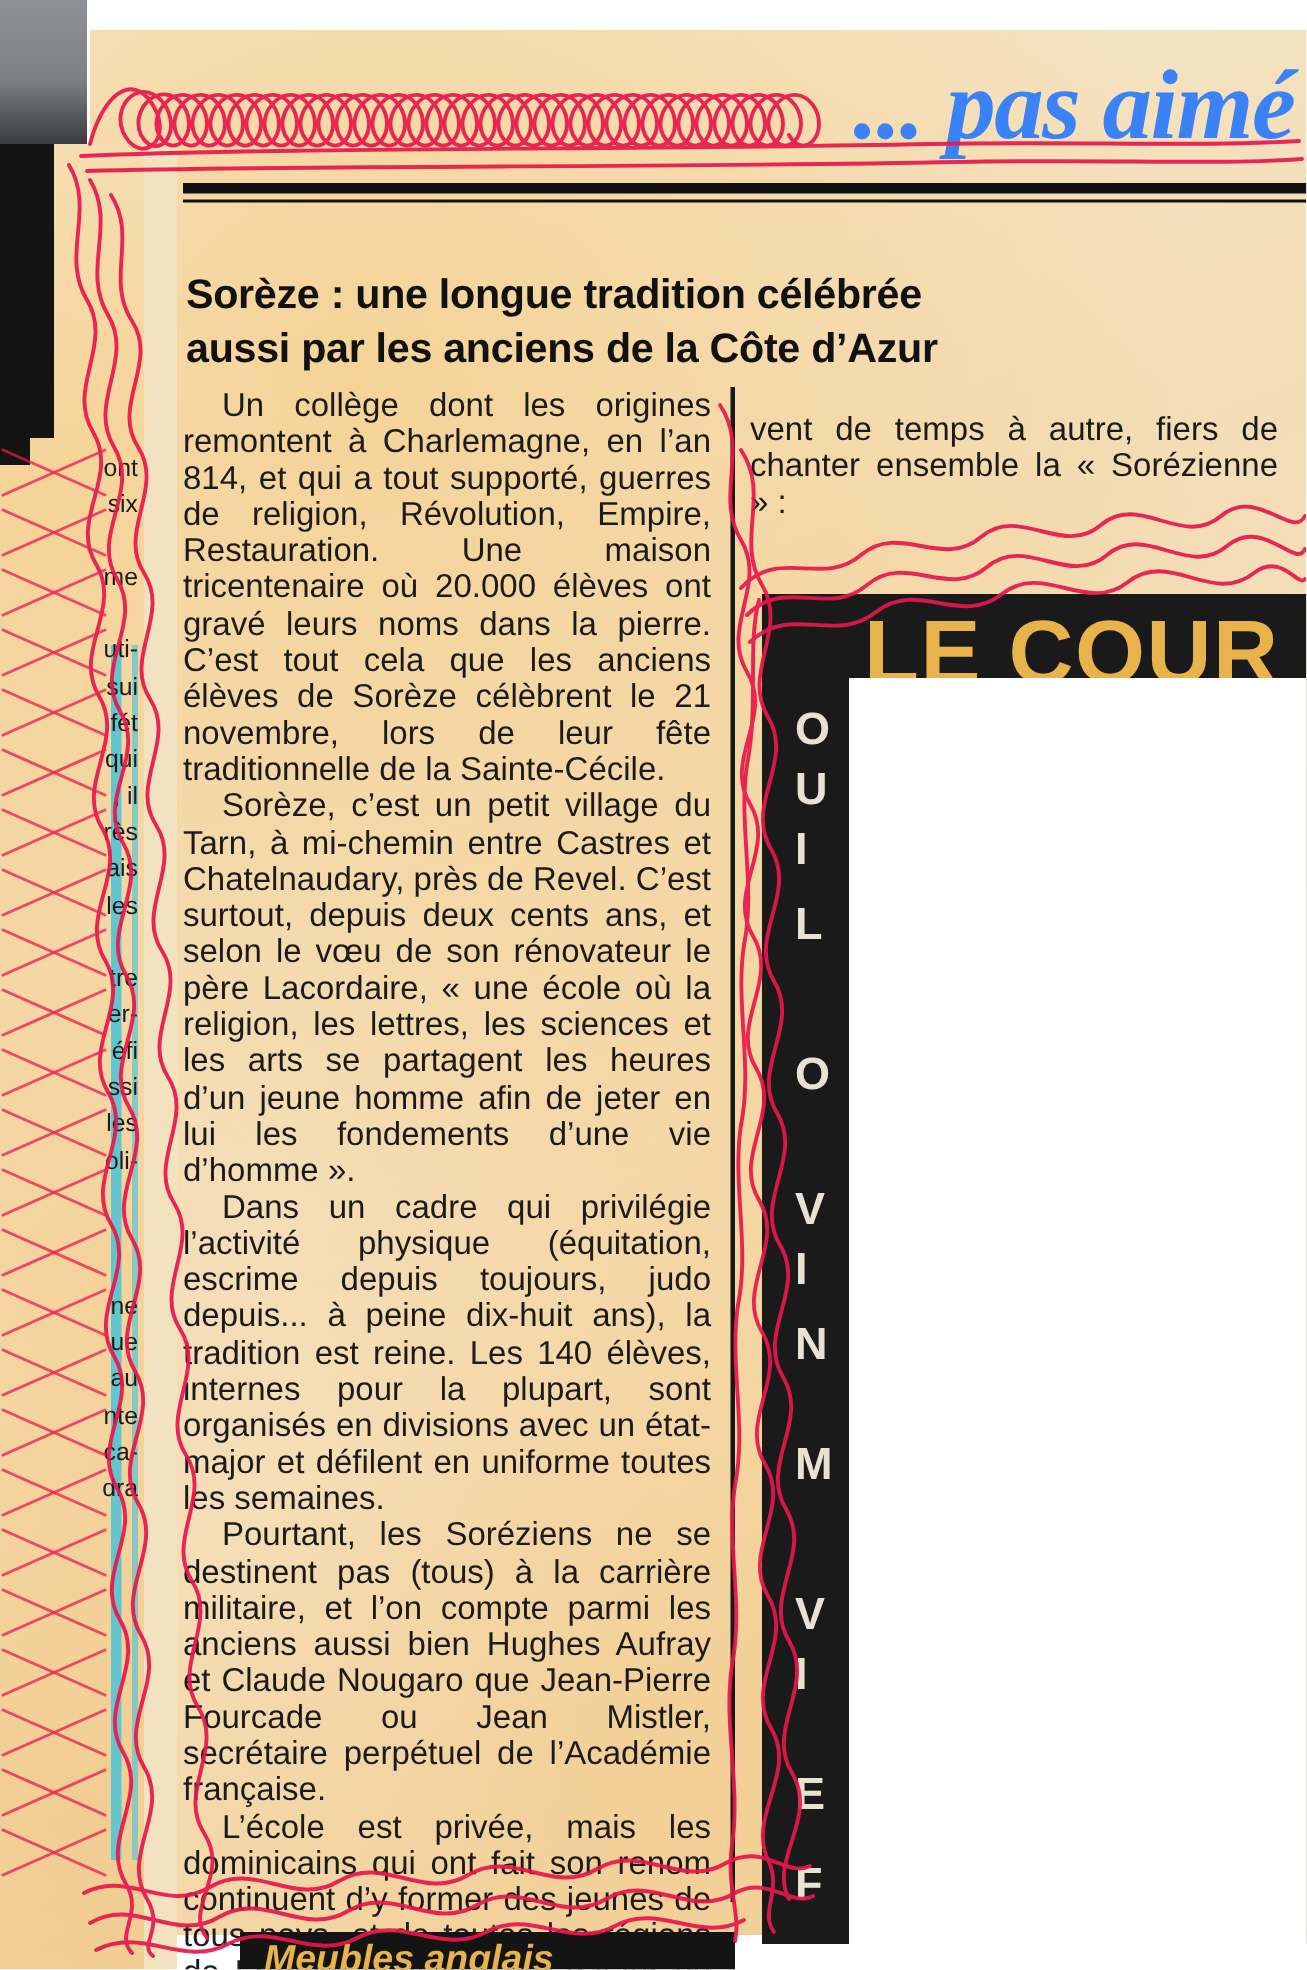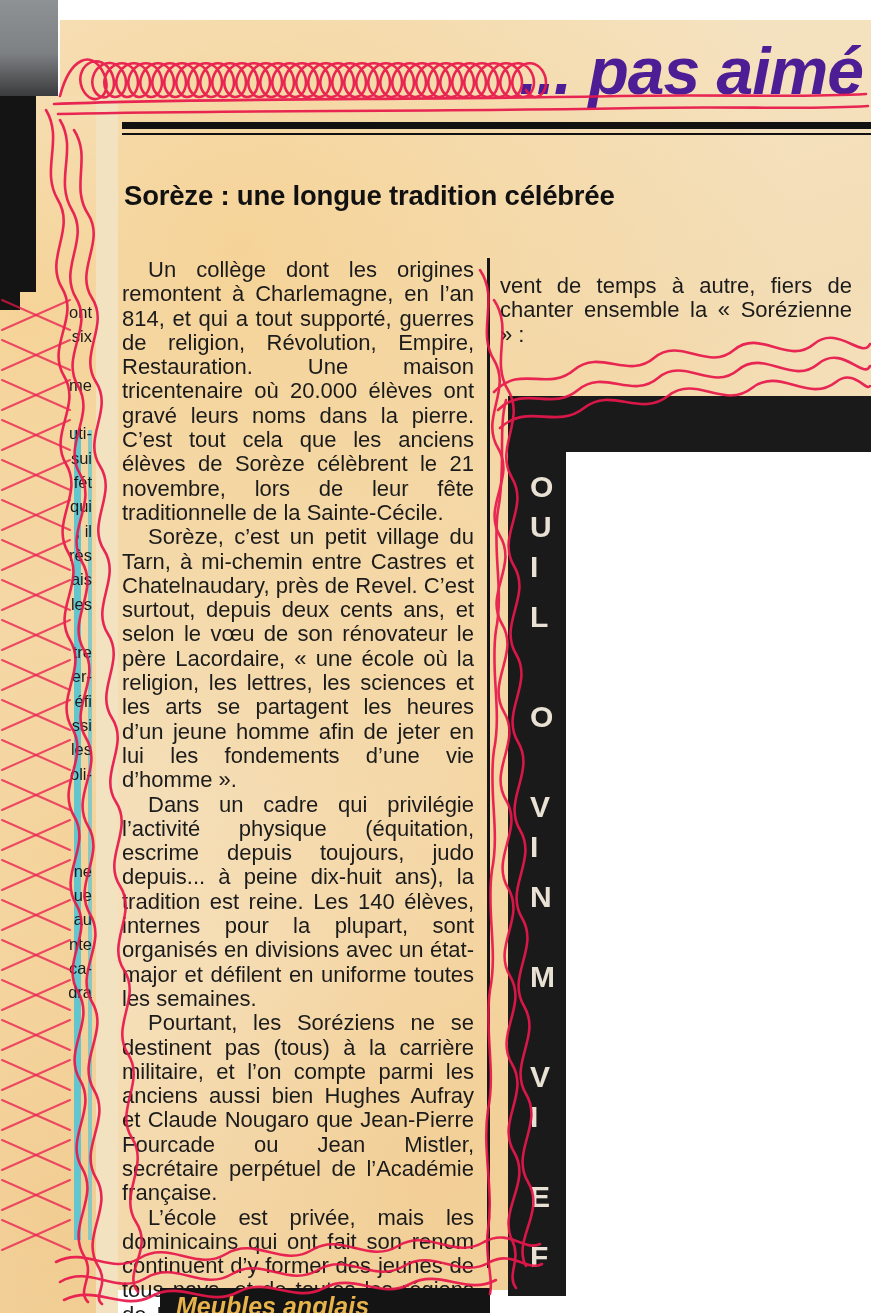--- a/index.html
+++ b/index.html
@@ -63,23 +63,23 @@
     background:#f3e2bf;
   }
 
   
   #masthead{
     position:absolute;left:118px;top:24px;width:753px;height:96px;
     overflow:hidden;
   }
   #masthead-title{
     position:absolute;right:8px;top:12px;
-    font-family:Liberation Sans, sans-serif;
+    font-family:Liberation Serif, serif;
     font-weight:bold;font-style:italic;
-    font-size:66px;line-height:70px;color:#4c1d95;
+    font-size:66px;line-height:70px;color:#3b82f6;
     letter-spacing:-1px;white-space:nowrap;
   }
 
   
   #rule-top{
     position:absolute;left:122px;top:122px;width:749px;height:7px;background:#111;
   }
   #rule-top-thin{
     position:absolute;left:122px;top:133px;width:749px;height:2px;background:#111;
   }
@@ -179,20 +179,21 @@
   <div class="cyan-rule" id="cyan-2"></div>
 
   <div id="masthead">
     <div id="masthead-title">... pas aimé</div>
   </div>
   <div id="rule-top"></div>
   <div id="rule-top-thin"></div>
 
   <h1 id="headline">
     <span class="l1">Sorèze : une longue tradition célébrée</span>
+    <span class="l2">aussi par les anciens de la Côte d’Azur</span>
   </h1>
 
   <div id="col-left" class="bodytext">
     <p>Un collège dont les origines remontent à Charlemagne, en l’an 814, et qui a tout supporté, guerres de religion, Révolution, Empire, Restauration. Une maison tricentenaire où 20.000 élèves ont gravé leurs noms dans la pierre. C’est tout cela que les anciens élèves de Sorèze célèbrent le 21 novembre, lors de leur fête traditionnelle de la Sainte-Cécile.</p>
     <p>Sorèze, c’est un petit village du Tarn, à mi-chemin entre Castres et Chatelnaudary, près de Revel. C’est surtout, depuis deux cents ans, et selon le vœu de son rénovateur le père Lacordaire, « une école où la religion, les lettres, les sciences et les arts se partagent les heures d’un jeune homme afin de jeter en lui les fondements d’une vie d’homme ».</p>
     <p>Dans un cadre qui privilégie l’activité physique (équitation, escrime depuis toujours, judo depuis... à peine dix-huit ans), la tradition est reine. Les 140 élèves, internes pour la plupart, sont organisés en divisions avec un état-major et défilent en uniforme toutes les semaines.</p>
     <p>Pourtant, les Soréziens ne se destinent pas (tous) à la carrière militaire, et l’on compte parmi les anciens aussi bien Hughes Aufray et Claude Nougaro que Jean-Pierre Fourcade ou Jean Mistler, secrétaire perpétuel de l’Académie française.</p>
     <p>L’école est privée, mais les dominicains qui ont fait son renom continuent d’y former des jeunes de tous pays, et de toutes les régions de France, dont la Côte d’Azur où une trentaine d’anciens se retrou-</p>
   </div>
 
@@ -228,20 +229,21 @@
     <div class="spacer"></div>
     <div>ne</div>
     <div>ue</div>
     <div>au</div>
     <div>nte</div>
     <div>ca-</div>
     <div>dra</div>
   </div>
 
   <div id="ad-black"></div>
+  <div id="ad-title">LE COUR</div>
   <div id="ad-white"></div>
 
   <div class="ad-letter" style="top:470px">O</div>
   <div class="ad-letter" style="top:510px">U</div>
   <div class="ad-letter" style="top:550px">I</div>
   <div class="ad-letter" style="top:600px">L</div>
   <div class="ad-letter" style="top:700px">O</div>
   <div class="ad-letter" style="top:790px">V</div>
   <div class="ad-letter" style="top:830px">I</div>
   <div class="ad-letter" style="top:880px">N</div>

